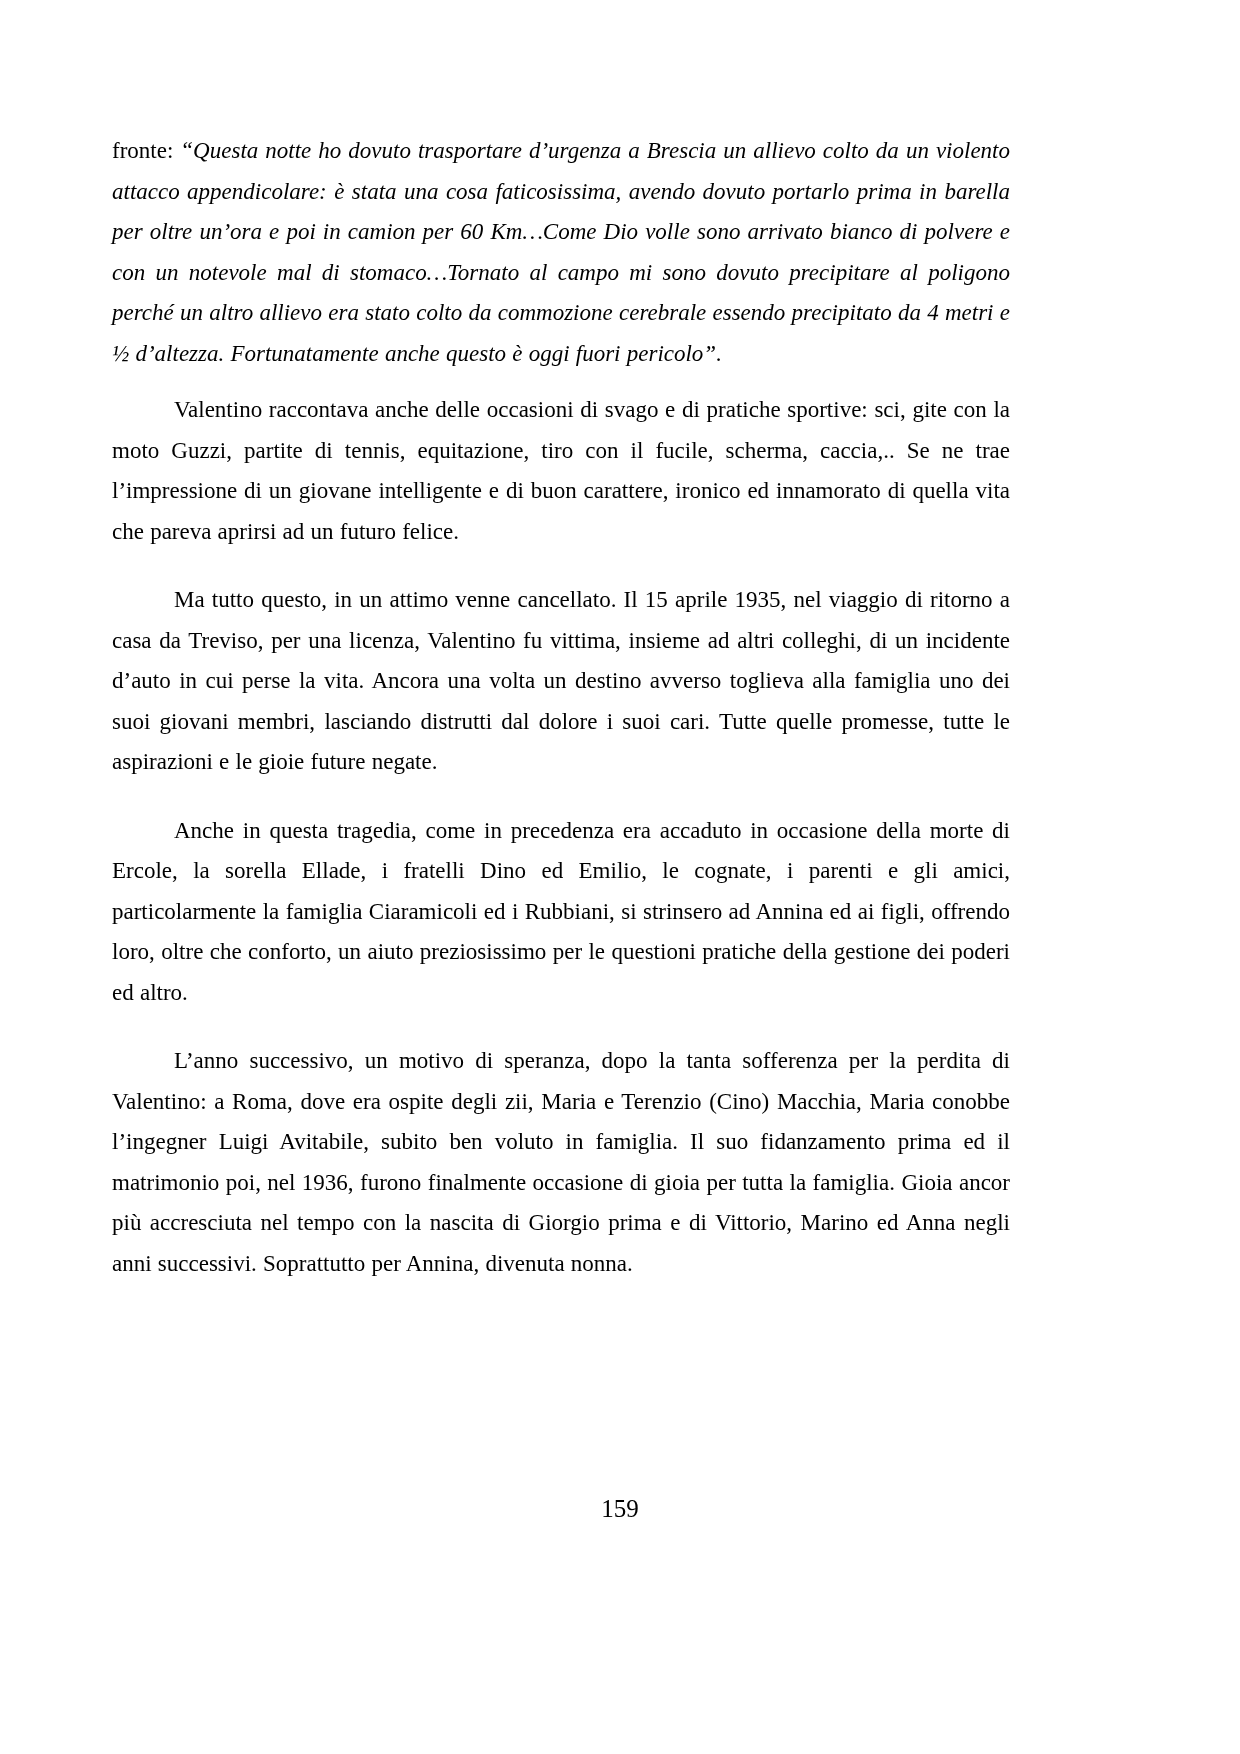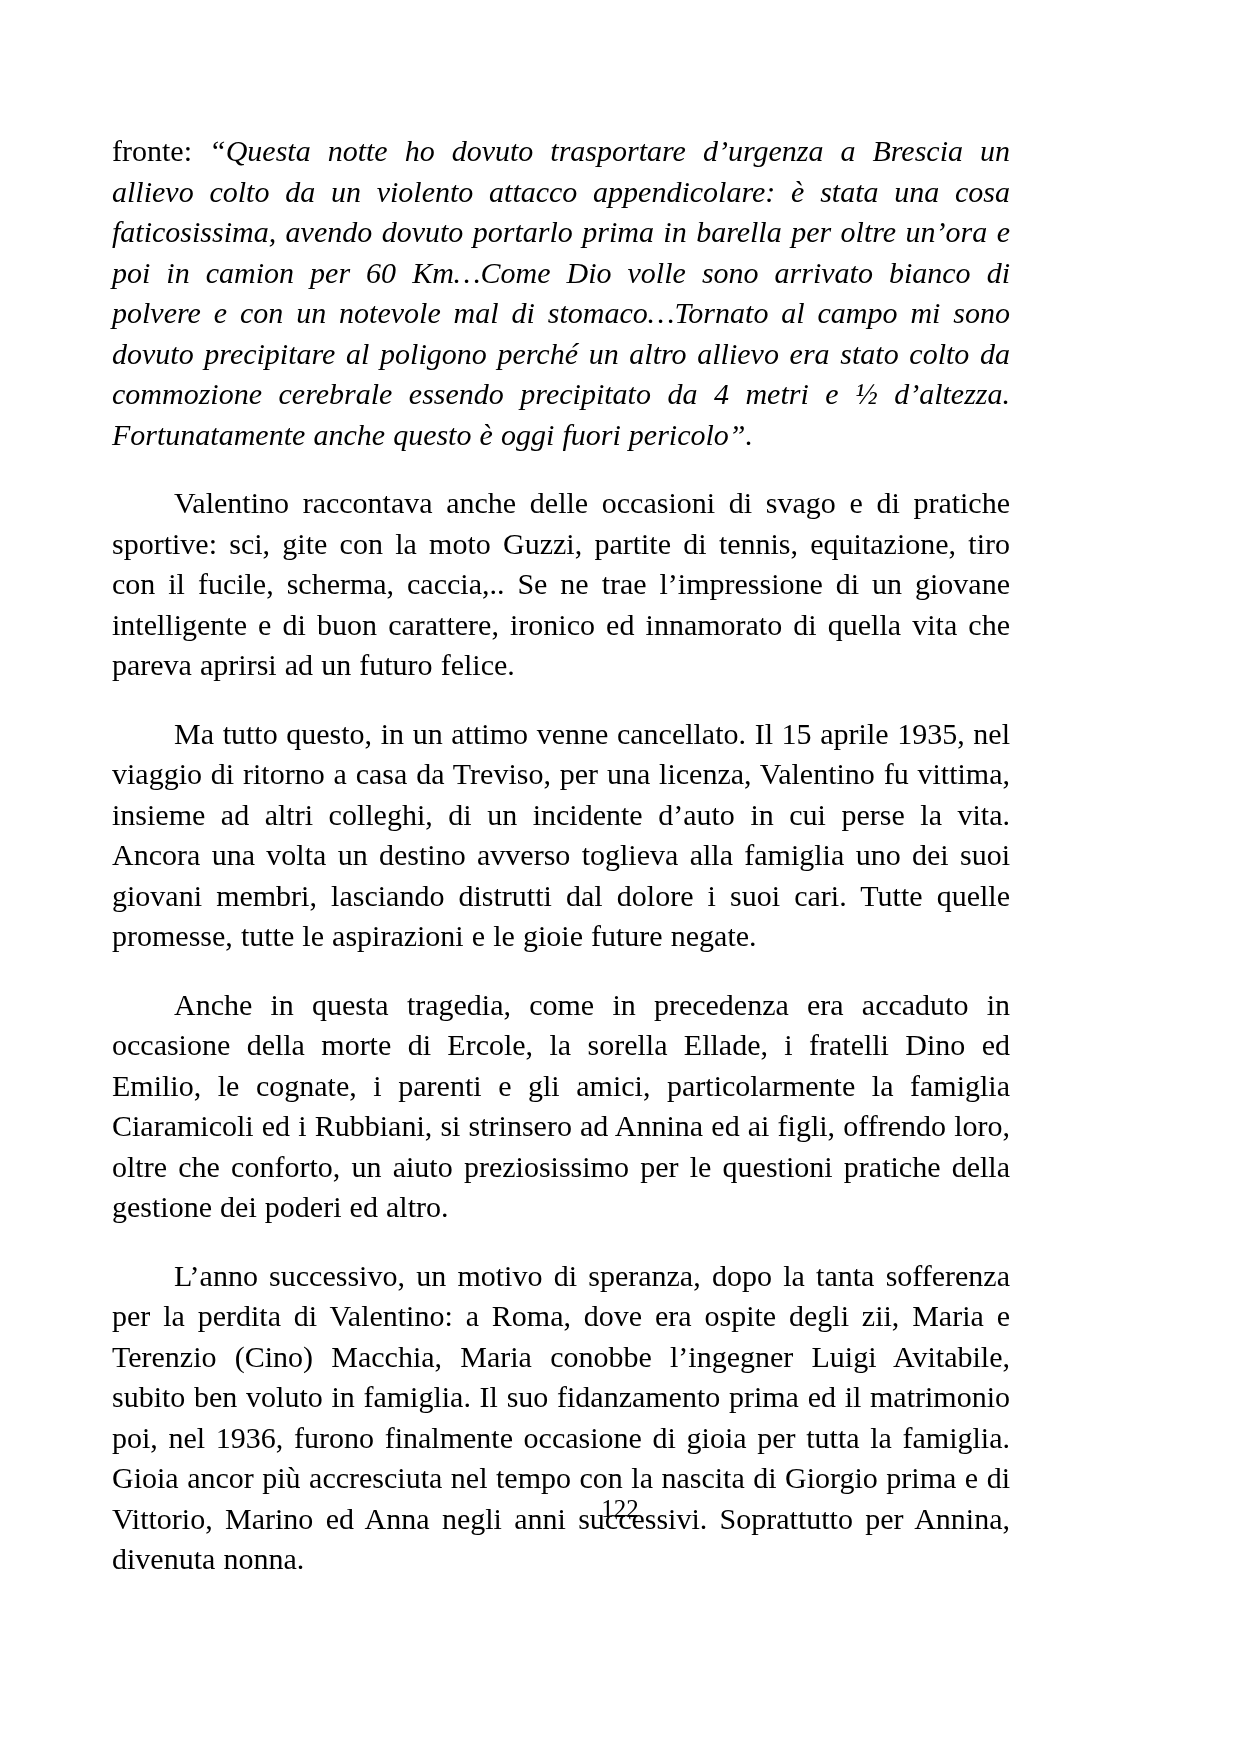--- a/index.html
+++ b/index.html
@@ -26,39 +26,39 @@
     position: absolute;
     left: 112px;
     top: 131px;
     width: 898px;
   }
   p.para {
     margin: 0;
     padding: 0;
     text-align: justify;
     text-justify: inter-word;
-    font-size: 30px;
+    font-size: 23px;
     line-height: 40.5px;
     hyphens: none;
     -webkit-hyphens: none;
     word-spacing: 0.02em;
   }
   p.para.quote {
     font-style: italic;
     margin-bottom: 0px;
   }
   p.para.quote .lead-in {
     font-style: normal;
   }
   p.para.body {
     text-indent: 62px;
     margin-top: 28px;
   }
   p.para.body.first-body {
-    margin-top: 28px;
+    margin-top: 16px;
   }
   
   .page-number {
     position: absolute;
     left: 0;
     right: 0;
     top: 1494px;
     text-align: center;
     font-size: 25px;
     line-height: 30px;
@@ -76,15 +76,15 @@
     <p class="para body first-body">Valentino raccontava anche delle occasioni di svago e di pratiche sportive: sci, gite con la moto Guzzi, partite di tennis, equitazione, tiro con il fucile, scherma, caccia,.. Se ne trae l’impressione di un giovane intelligente e di buon carattere, ironico ed innamorato di quella vita che pareva aprirsi ad un futuro felice.</p>
 
     <p class="para body">Ma tutto questo, in un attimo venne cancellato. Il 15 aprile 1935, nel viaggio di ritorno a casa da Treviso, per una licenza, Valentino fu vittima, insieme ad altri colleghi, di un incidente d’auto in cui perse la vita. Ancora una volta un destino avverso toglieva alla famiglia uno dei suoi giovani membri, lasciando distrutti dal dolore i suoi cari. Tutte quelle promesse, tutte le  aspirazioni e le gioie future negate.</p>
 
     <p class="para body">Anche in questa tragedia, come in precedenza era accaduto in occasione della morte di Ercole, la sorella Ellade, i fratelli Dino ed Emilio, le cognate, i parenti e gli amici, particolarmente la famiglia Ciaramicoli ed i Rubbiani, si strinsero ad Annina ed ai figli, offrendo loro, oltre che conforto, un aiuto preziosissimo per le questioni pratiche della gestione dei poderi ed altro.</p>
 
     <p class="para body">L’anno successivo, un motivo di speranza, dopo la tanta sofferenza per la perdita di Valentino: a Roma, dove era ospite degli zii, Maria e Terenzio (Cino) Macchia, Maria conobbe l’ingegner Luigi Avitabile, subito ben voluto in famiglia. Il suo fidanzamento prima ed il matrimonio poi, nel 1936, furono finalmente occasione di gioia per tutta la famiglia. Gioia ancor più accresciuta nel tempo con la nascita di Giorgio prima e di Vittorio, Marino ed Anna negli anni successivi. Soprattutto per Annina, divenuta nonna.</p>
 
   </div>
 
-  <div class="page-number">122</div>
+  <div class="page-number">159</div>
 
 </div>
 
 </body></html>

